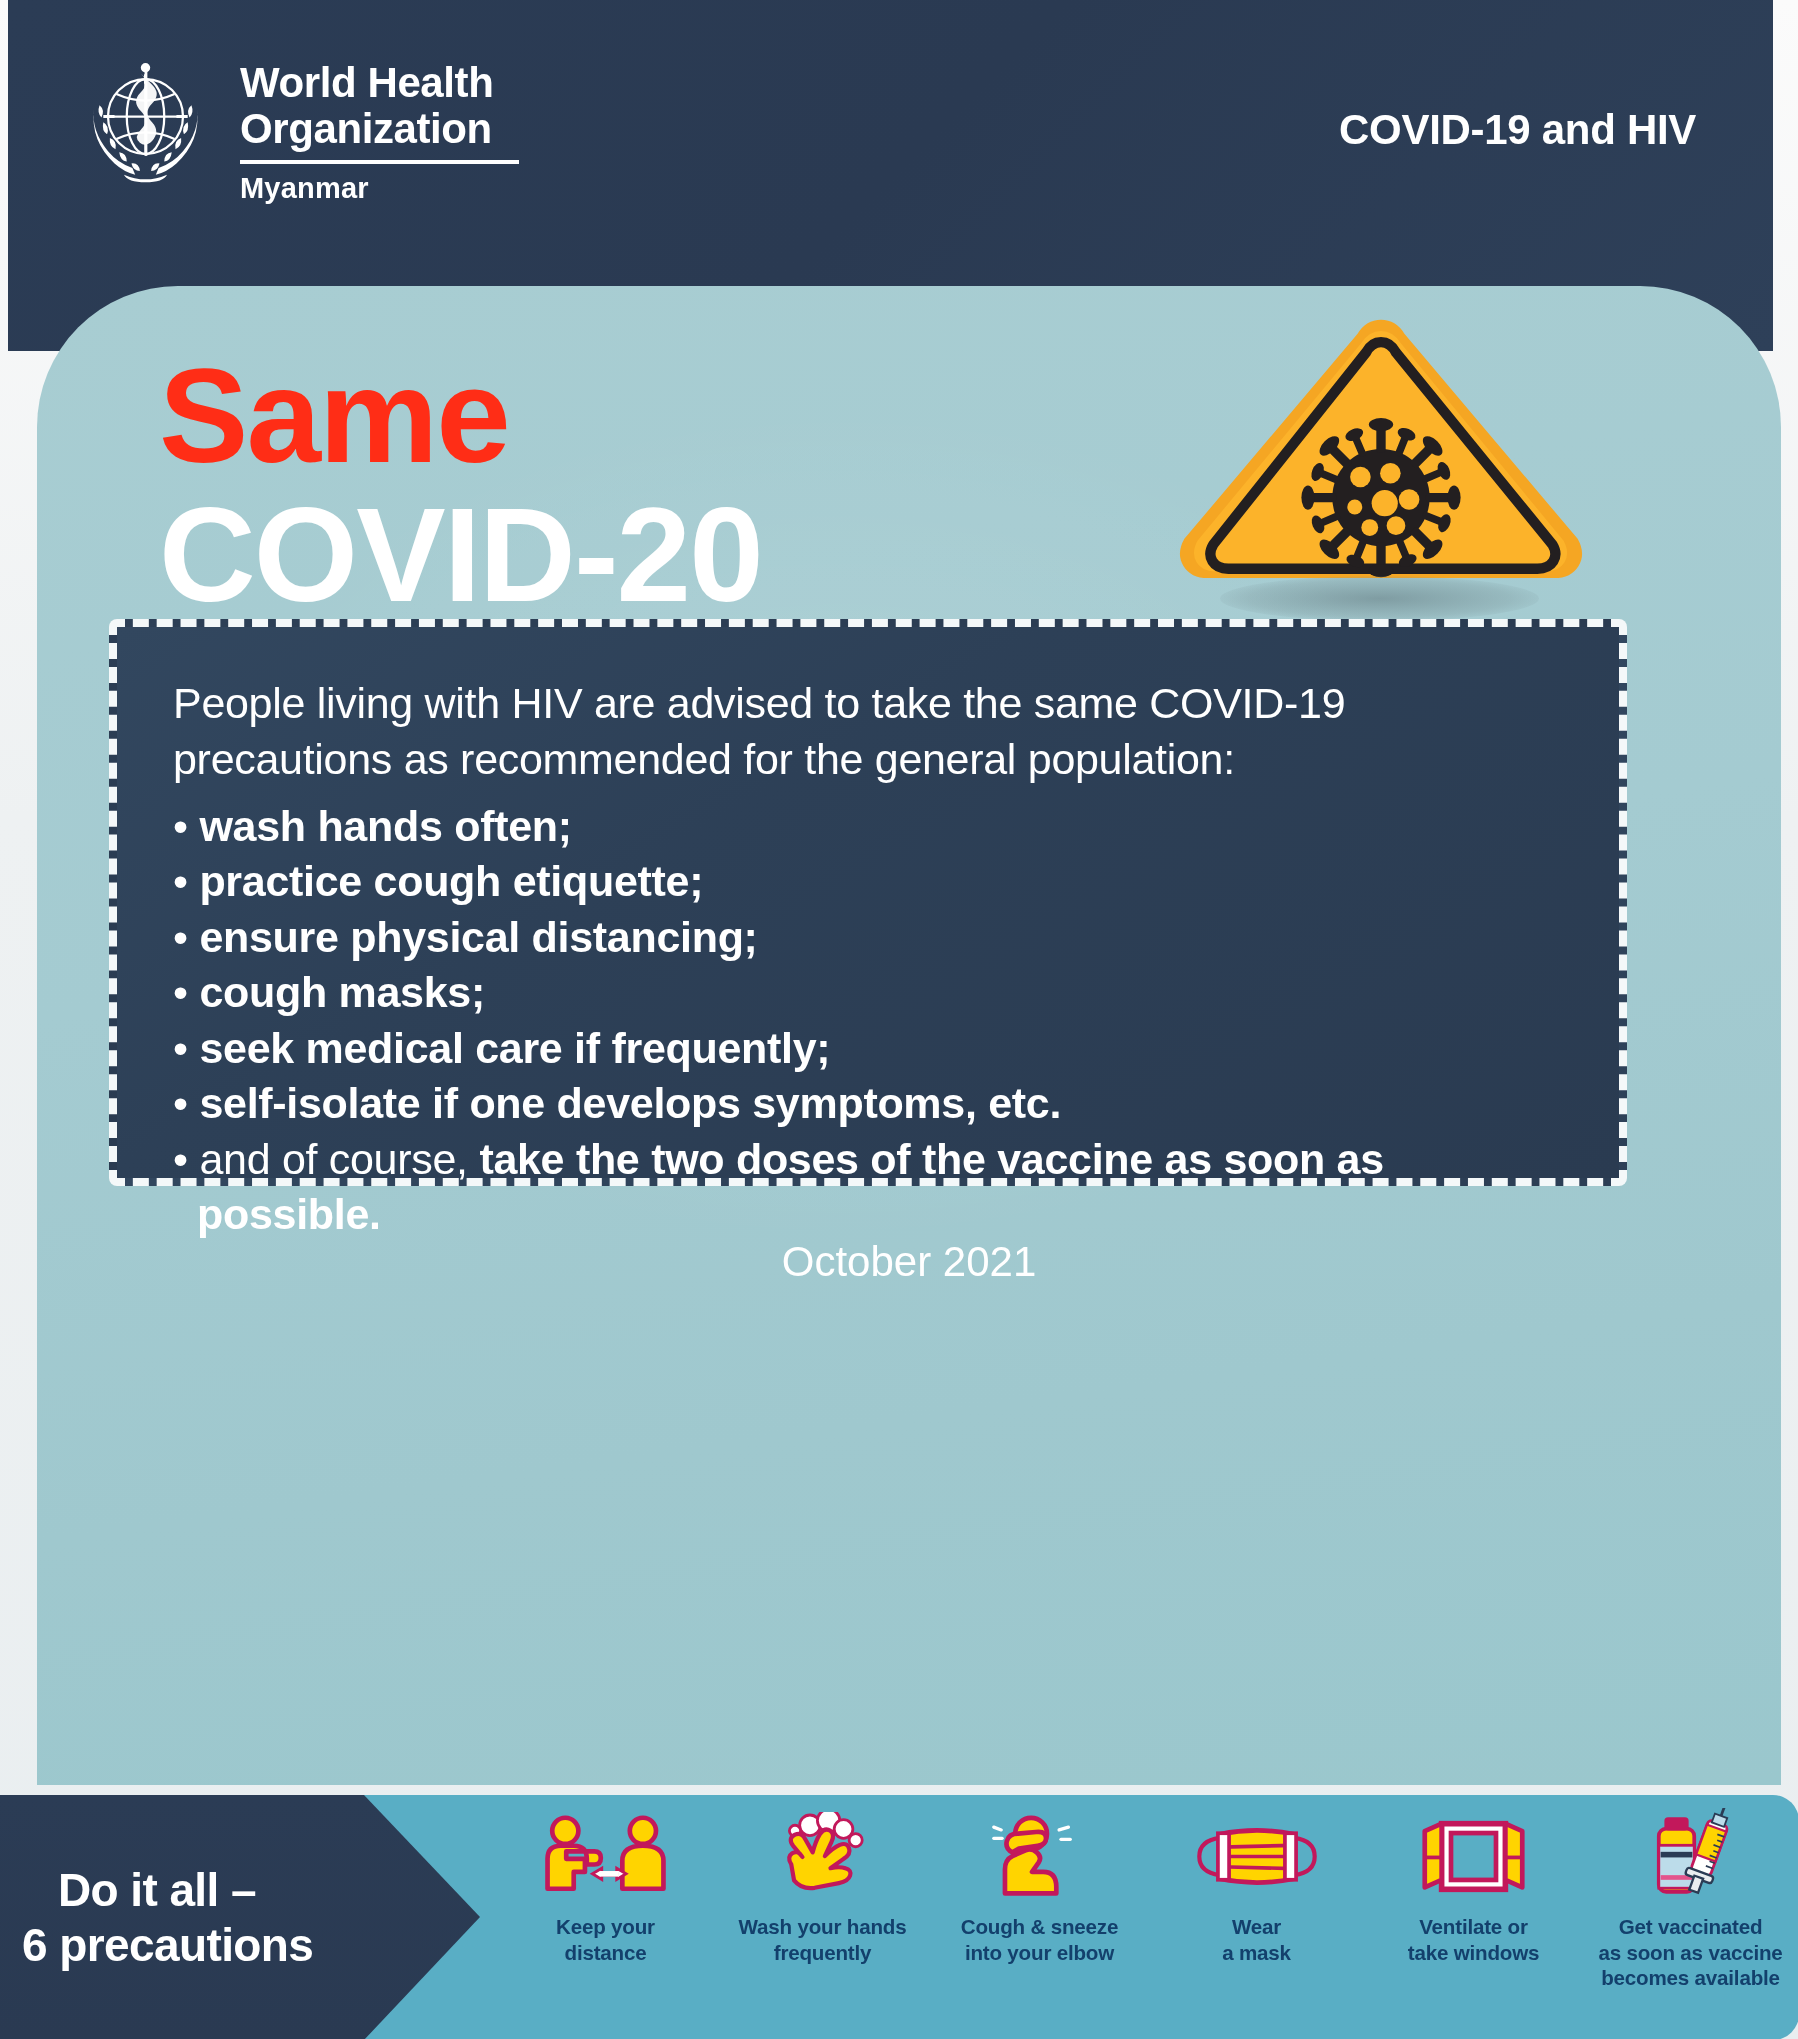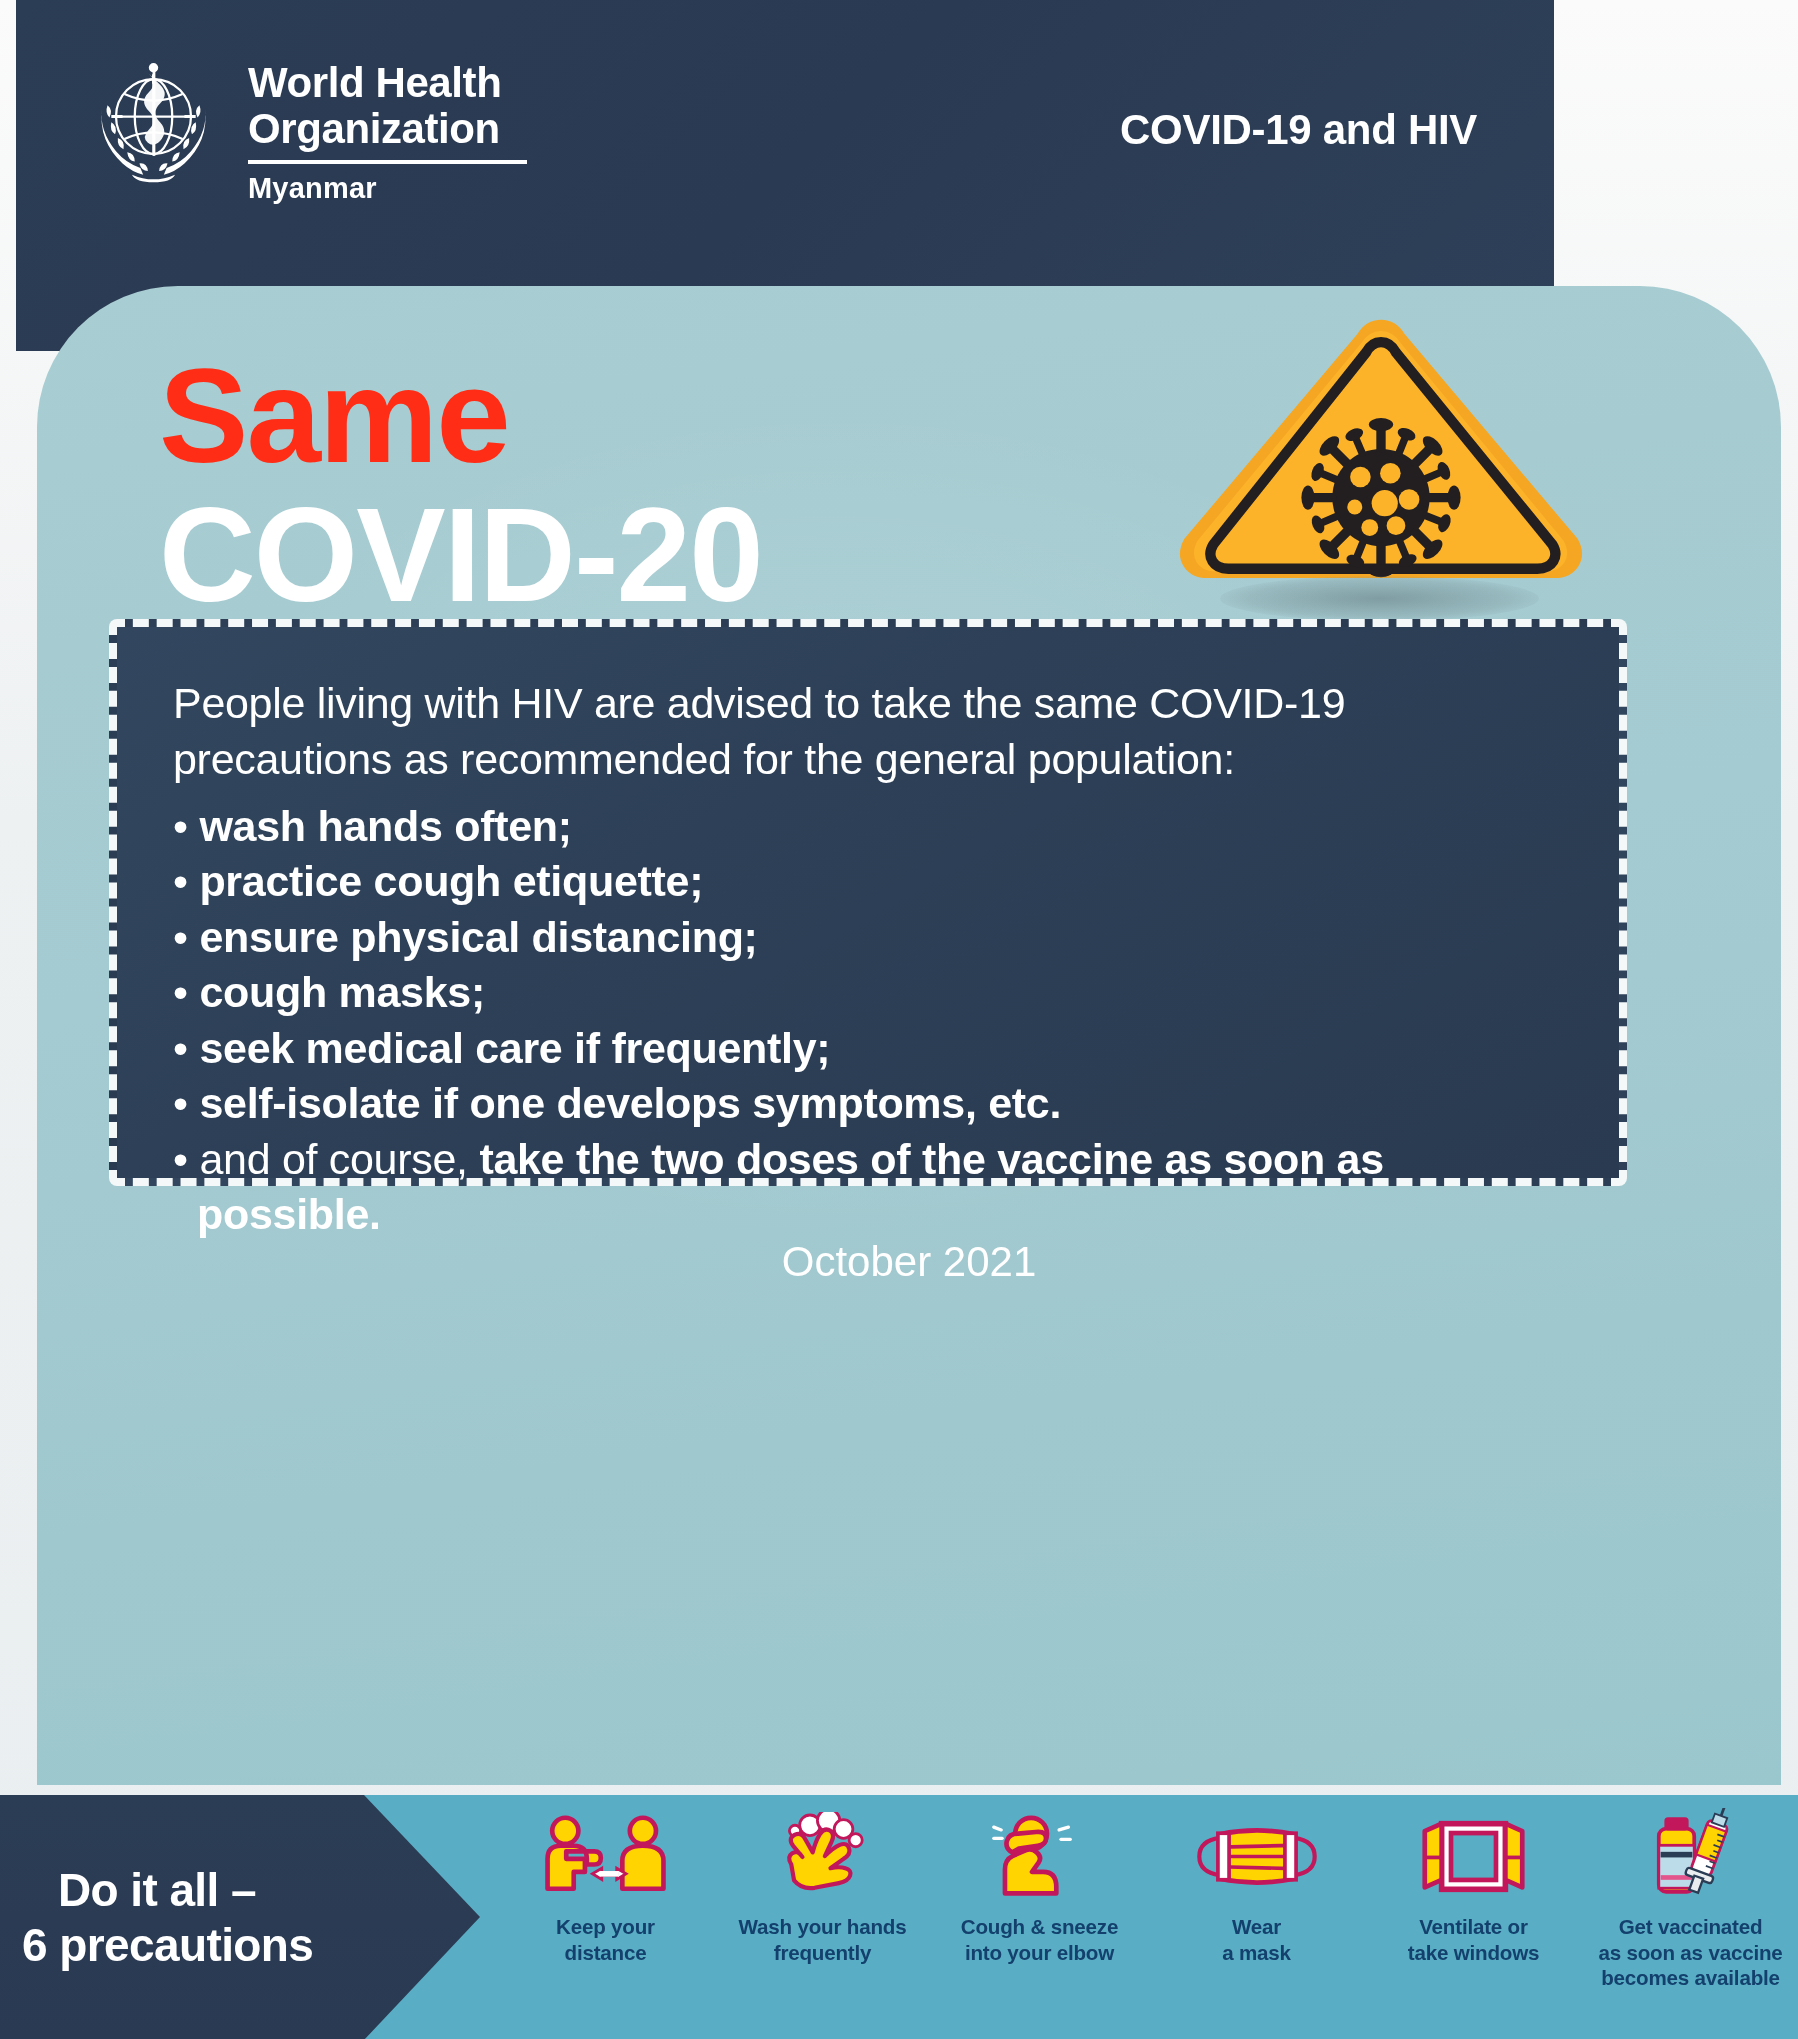--- a/index.html
+++ b/index.html
@@ -14,25 +14,26 @@
     position: relative;
     width: 1799px;
     height: 2040px;
     overflow: hidden;
     background: linear-gradient(180deg, #fbfbfb 0%, #eef1f2 40%, #e9eef0 100%);
   }
 
   
   .header {
     position: absolute;
-    left: 16px; top: 0;
-    width: 1538px;
+    left: 8px; top: 0;
+    width: 1717px;
     height: 351px;
     background: linear-gradient(135deg, #2b3c55 0%, #2a3a52 50%, #2e4059 100%);
     z-index: 5;
+    padding-left: 48px;
   }
   .who-logo-wrap {
     position: absolute;
     left: 67px;
     top: 49px;
     display: flex;
     align-items: flex-start;
     gap: 24px;
   }
   .who-emblem { width: 141px; height: 150px; display:block; }
@@ -166,20 +167,21 @@
 
   
   .bottombar {
     position: absolute;
     left: 0;
     top: 1795px;
     width: 1799px;
     height: 245px;
     background: #59aec5;
     z-index: 8;
+    border-radius: 26px;
   }
   .arrow-tag {
     position: absolute;
     left: 0; top: 0;
     width: 480px;
     height: 245px;
     background: linear-gradient(180deg, #2b3c55 0%, #2a3a52 100%);
     clip-path: polygon(0 0, 364px 0, 480px 122px, 364px 245px, 0 245px);
     display: flex;
     flex-direction: column;

